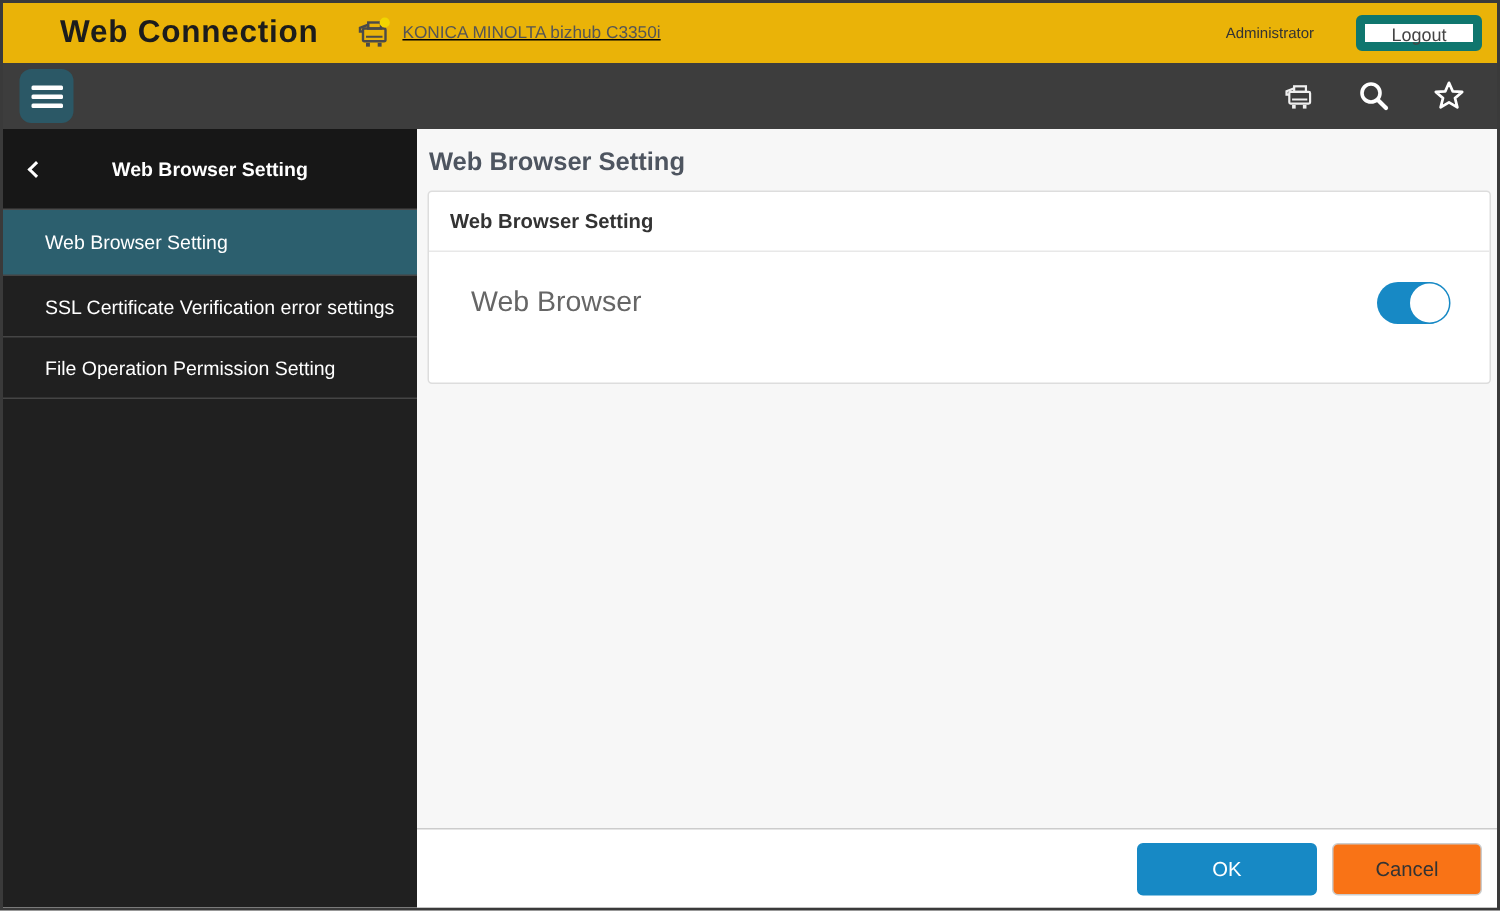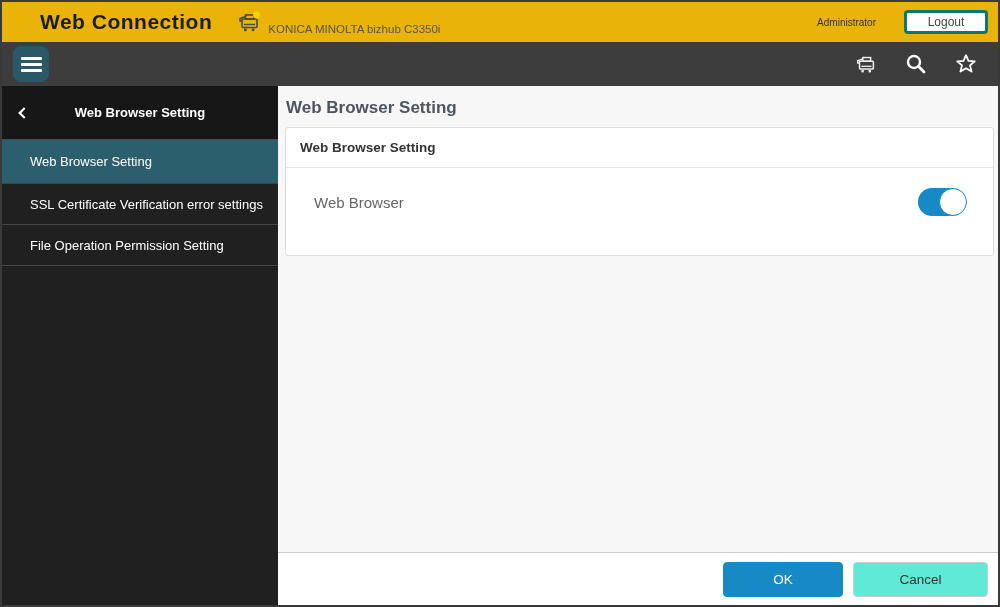--- a/index.html
+++ b/index.html
@@ -15,27 +15,27 @@
 
   
   .app-header {
     height: 40px; background: #eab308; flex: 0 0 40px;
     display: flex; align-items: center;
   }
   .logo {
     margin-left: 38px;
     font-size: 21px; font-weight: 600; letter-spacing: 0.5px; color: #1c1c1c;
   }
-  .device-block { display: flex; align-items: flex-end; margin-left: 24px; }
+  .device-block { display: flex; align-items: center; margin-left: 24px; text-decoration: underline; }
   .device-name { font-size: 11.5px; color: #555; margin-left: 6px; }
   .header-right { margin-left: auto; display: flex; align-items: center; margin-right: 10px; }
   .user-role { font-size: 10px; color: #333; margin-right: 28px; }
   .logout-btn {
     width: 84px; height: 24px; background: #fff;
-    border: 3px solid #0f766e; border-radius: 4px;
+    border: 6px solid #0f766e; border-radius: 4px;
     font-size: 12px; color: #444; cursor: pointer;
     font-family: "Liberation Sans", sans-serif;
   }
 
   
   .toolbar {
     height: 44px; flex: 0 0 44px; background: #3d3d3d;
     display: flex; align-items: center;
   }
   .menu-btn {
@@ -83,21 +83,21 @@
     border: 1px solid #ddd; border-radius: 3px;
   }
   .card-header {
     padding: 12px 14px; font-size: 13.5px; font-weight: bold; color: #333;
     border-bottom: 1px solid #e8e8e8;
   }
   .card-row {
     display: flex; align-items: center; justify-content: space-between;
     padding: 20px 27px 39px 28px;
   }
-  .row-label { font-size: 15px; color: #666; }
+  .row-label { font-size: 19px; color: #666; }
 
   
   .toggle {
     position: relative; width: 48px; height: 28px;
     background: #1789c5; border-radius: 14px; cursor: pointer; flex: 0 0 auto;
   }
   .toggle .knob {
     position: absolute; right: -1px; top: 0;
     width: 28px; height: 28px; border-radius: 50%;
     background: #ffffff; border: 1.5px solid #1789c5;
@@ -106,21 +106,21 @@
   .content-spacer { flex: 1 1 auto; }
 
   
   .footer {
     flex: 0 0 53px; background: #ffffff; border-top: 1px solid #ccc;
     display: flex; align-items: center; justify-content: flex-end;
     gap: 10px; padding-right: 10px;
   }
   .btn { height: 35px; border-radius: 4px; font-size: 13.5px; cursor: pointer; font-family: "Liberation Sans", sans-serif; }
   .btn-ok { width: 120px; background: #1789c5; border: 1px solid #1789c5; color: #fff; }
-  .btn-cancel { width: 135px; background: #5eead4; border: 1px solid #ccc; color: #333; }
+  .btn-cancel { width: 100px; background: #f97316; border: 1px solid #ccc; color: #333; }
 
   svg { display: block; }
 </style>
 </head>
 <body>
 
 <div class="app-header">
   <div class="logo">Web Connection</div>
 
   <div class="device-block">

